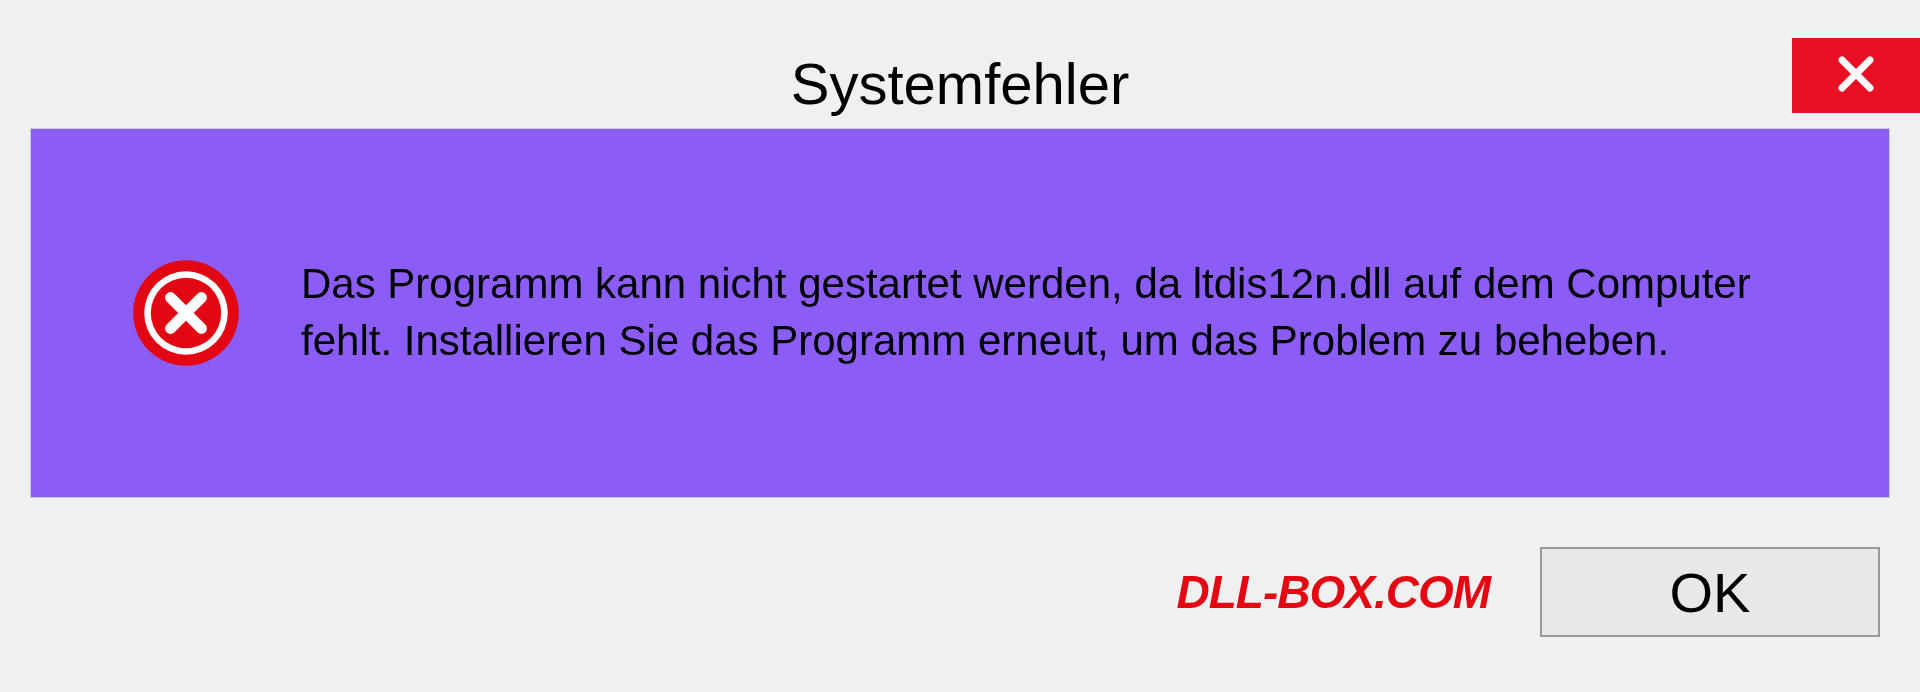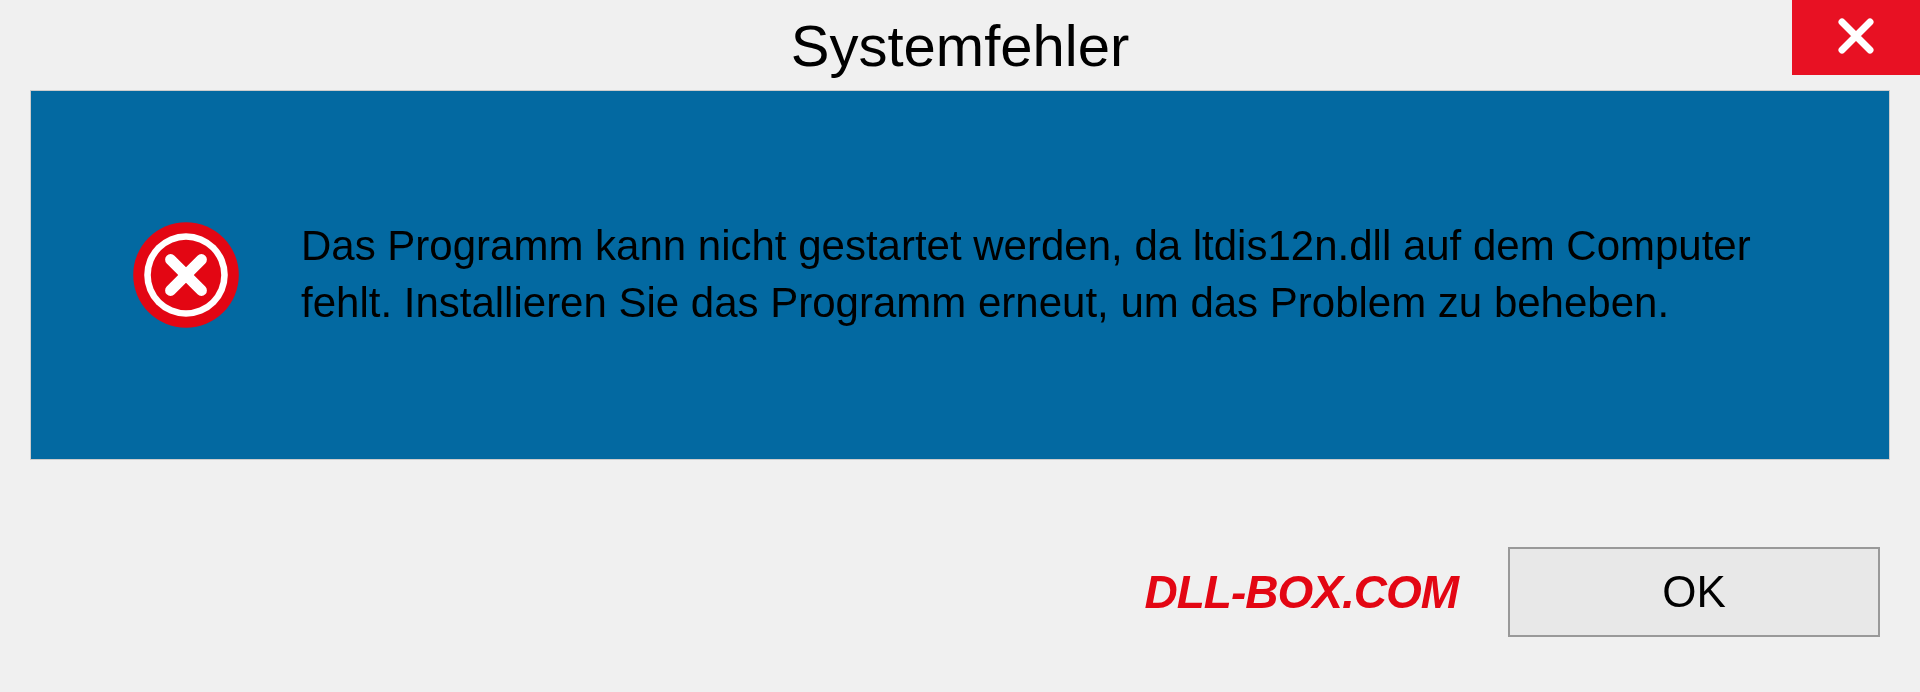--- a/index.html
+++ b/index.html
@@ -16,20 +16,21 @@
       overflow: hidden;
     }
     .titlebar {
       width: 100%;
       height: 90px;
       background: #f0f0f0;
       display: flex;
       align-items: center;
       justify-content: center;
       position: relative;
+      margin-top: 38px;
     }
     .title {
       font-size: 58px;
       font-weight: 400;
       color: #000;
     }
     .close-btn {
       position: absolute;
       top: 0;
       right: 0;
@@ -42,21 +43,21 @@
       cursor: pointer;
     }
     .close-btn svg {
       width: 42px;
       height: 42px;
     }
     .content-panel {
       margin: 0 30px;
       width: calc(100% - 60px);
       height: 370px;
-      background: #0369a1;
+      background: #8b5cf6;
       border: 1px solid #ccc;
       display: flex;
       align-items: center;
       padding: 0 80px 0 100px;
       gap: 60px;
     }
     .error-icon {
       flex-shrink: 0;
       width: 110px;
       height: 110px;
@@ -85,25 +86,25 @@
     }
     .watermark {
       font-size: 46px;
       font-weight: 800;
       font-style: italic;
       color: #e30613;
       letter-spacing: -1px;
       font-family: Arial, sans-serif;
     }
     .ok-btn {
-      width: 372px;
+      width: 340px;
       height: 90px;
       background: #e8e8e8;
       border: 2px solid #999;
-      font-size: 44px;
+      font-size: 56px;
       color: #000;
       display: flex;
       align-items: center;
       justify-content: center;
       cursor: pointer;
       font-family: inherit;
     }
   </style>
 </head>
 <body>

